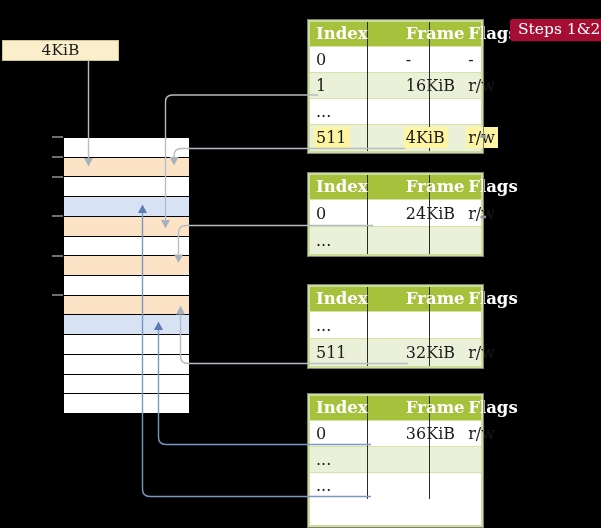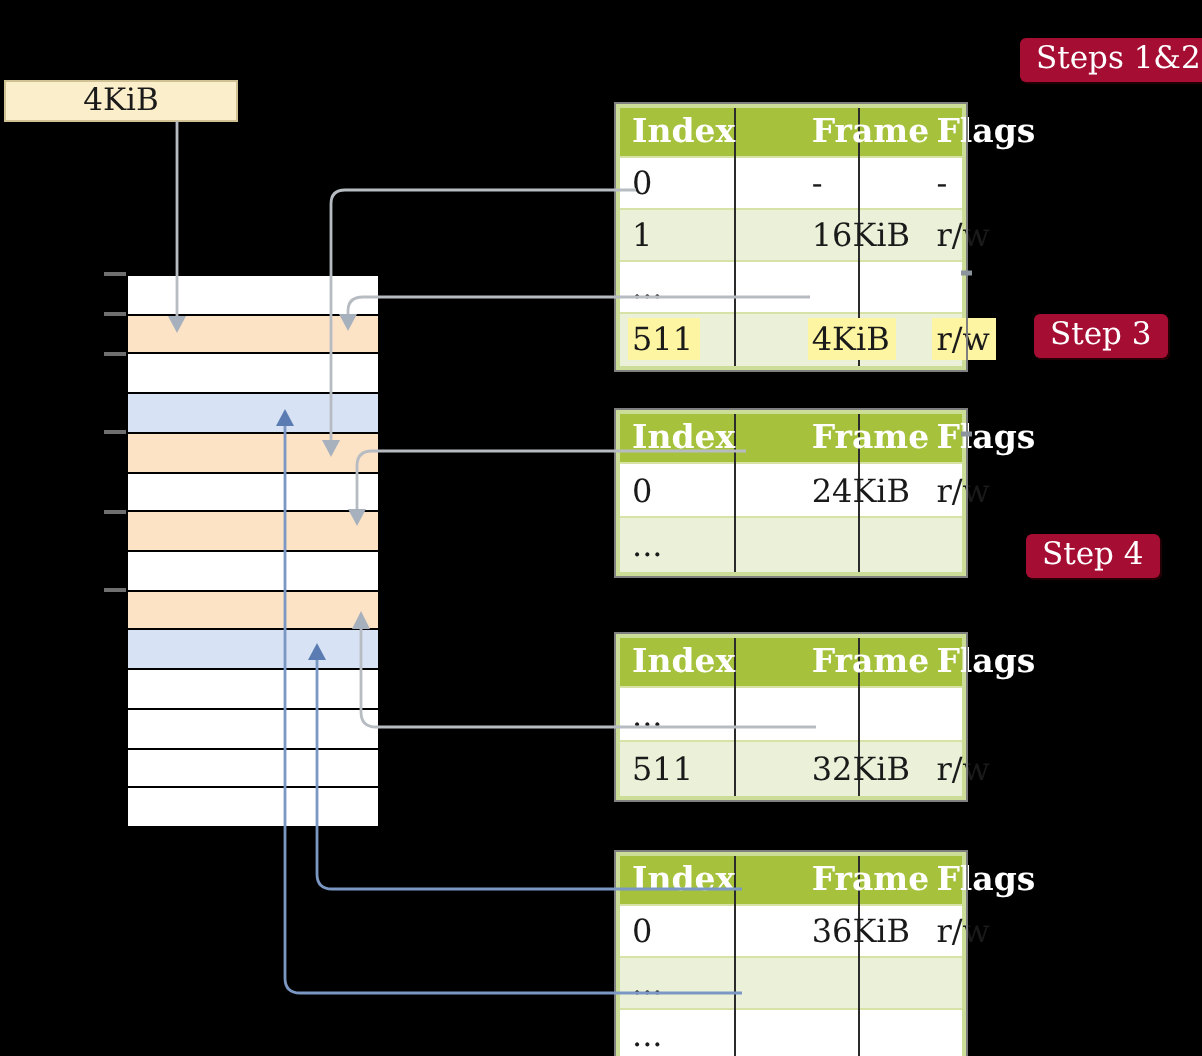--- a/index.html
+++ b/index.html
@@ -31,21 +31,21 @@
   }
   .mrow{flex:1;}
   .mrow.white {background:#ffffff;}
   .mrow.orange{background:var(--mem_orange);}
   .mrow.blue  {background:var(--mem_blue);}
   .tick{position:absolute;left:52px;width:11px;height:2px;background:var(--tick_gray);z-index:1;}
   
   .pt{
     position:absolute;left:308px;width:175px;background:#fff;
     border:2.5px solid var(--table_border);outline:1px solid #7f7f7f;
-    box-sizing:border-box;z-index:2;margin-top:32px;
+    box-sizing:border-box;z-index:2;
   }
   #pt0{top:19.5px;} #pt1{top:172.5px;} #pt2{top:284.5px;} #pt3{top:393.5px;height:133px;}
   .pt table{border-collapse:collapse;width:100%;table-layout:fixed;}
   .pt th{
     background:var(--table_header_bg);color:var(--table_header_text);
     font-weight:bold;font-size:16.5px;text-align:left;height:25px;
     padding:0 0 1px 6px;box-sizing:border-box;
   }
   .pt td{
     font-size:16px;color:#1a1a1a;height:27px;padding:0 0 0 6px;
@@ -64,22 +64,20 @@
   #connectors .stub{stroke:#8b949c;stroke-width:2.5;}
 </style>
 </head>
 <body>
 
 <div id="stage">
 
   <div id="frame-label">4KiB</div>
 
   <div class="badge" id="badge-steps12">Steps 1&amp;2</div>
-  <div class="badge" id="badge-step3">Step 3</div>
-  <div class="badge" id="badge-step4">Step 4</div>
 
   <div id="memory-column">
       <div class="mrow white"></div>
       <div class="mrow orange"></div>
       <div class="mrow white"></div>
       <div class="mrow blue"></div>
       <div class="mrow orange"></div>
       <div class="mrow white"></div>
       <div class="mrow orange"></div>
       <div class="mrow white"></div>

